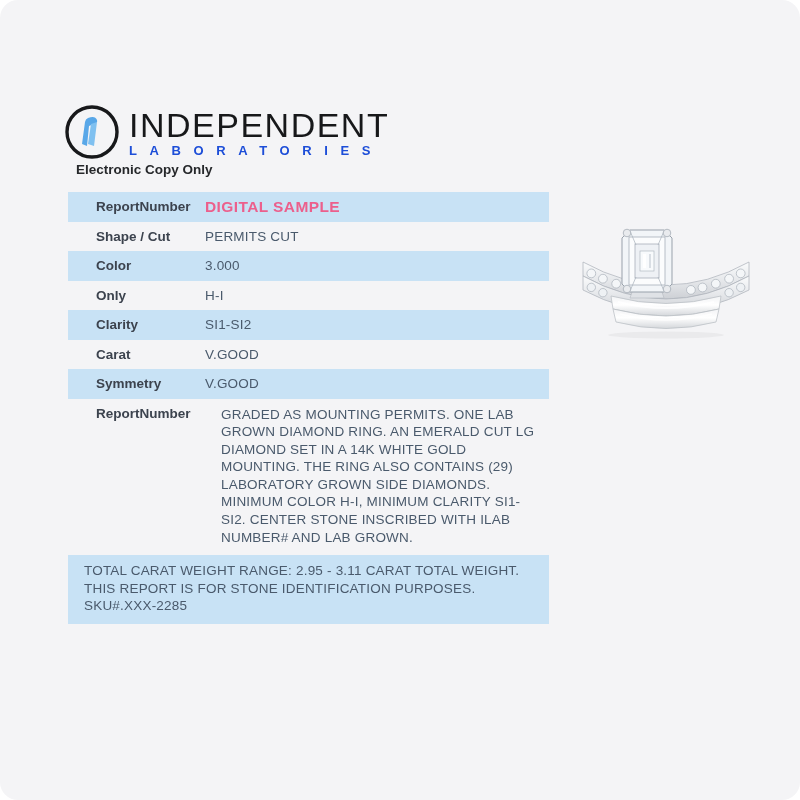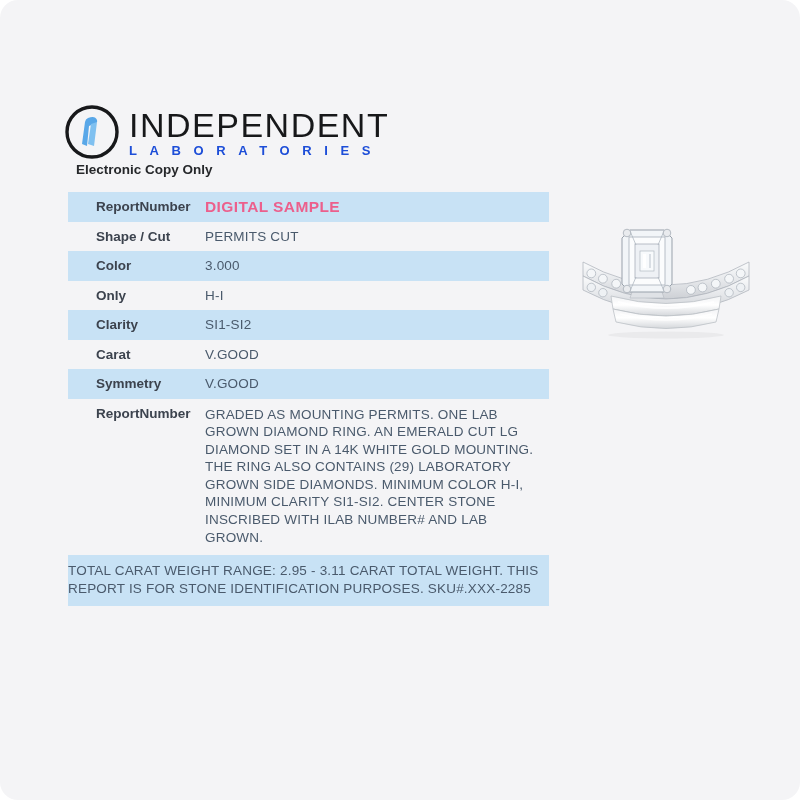--- a/index.html
+++ b/index.html
@@ -15,21 +15,21 @@
   .copy-notice{position:absolute;left:76px;top:162px;font-size:13.5px;font-weight:700;color:#26282b;}
 
   
   .cert-table{position:absolute;left:68px;top:192px;width:481px;}
   .cert-row{display:flex;align-items:center;min-height:29.5px;}
   .cert-row:nth-child(odd){background:#c8e2f5;}
   .cert-row .label{width:137px;padding-left:28px;font-size:13.5px;font-weight:700;color:#3c434e;flex:0 0 auto;box-sizing:border-box;}
   .cert-row .value{flex:1;font-size:13.5px;color:#4a5a6c;padding-right:10px;letter-spacing:0.2px;}
   .cert-row.tall{align-items:flex-start;}
   .cert-row.tall .label{padding-top:7px;}
-  .cert-row.tall .value{padding-top:7px;padding-bottom:9px;line-height:17.6px;}
+  .cert-row.tall .value{padding-top:7px;padding-bottom:9px;line-height:17.6px;margin-left:16px;}
   .value.sample{color:#ec5f8c;font-weight:700;font-size:15.5px;letter-spacing:0.4px;}
 
   
   .ring-photo{position:absolute;left:578px;top:214px;width:176px;height:126px;}
 </style>
 </head>
 <body>
 
 <div class="sheet">
 

